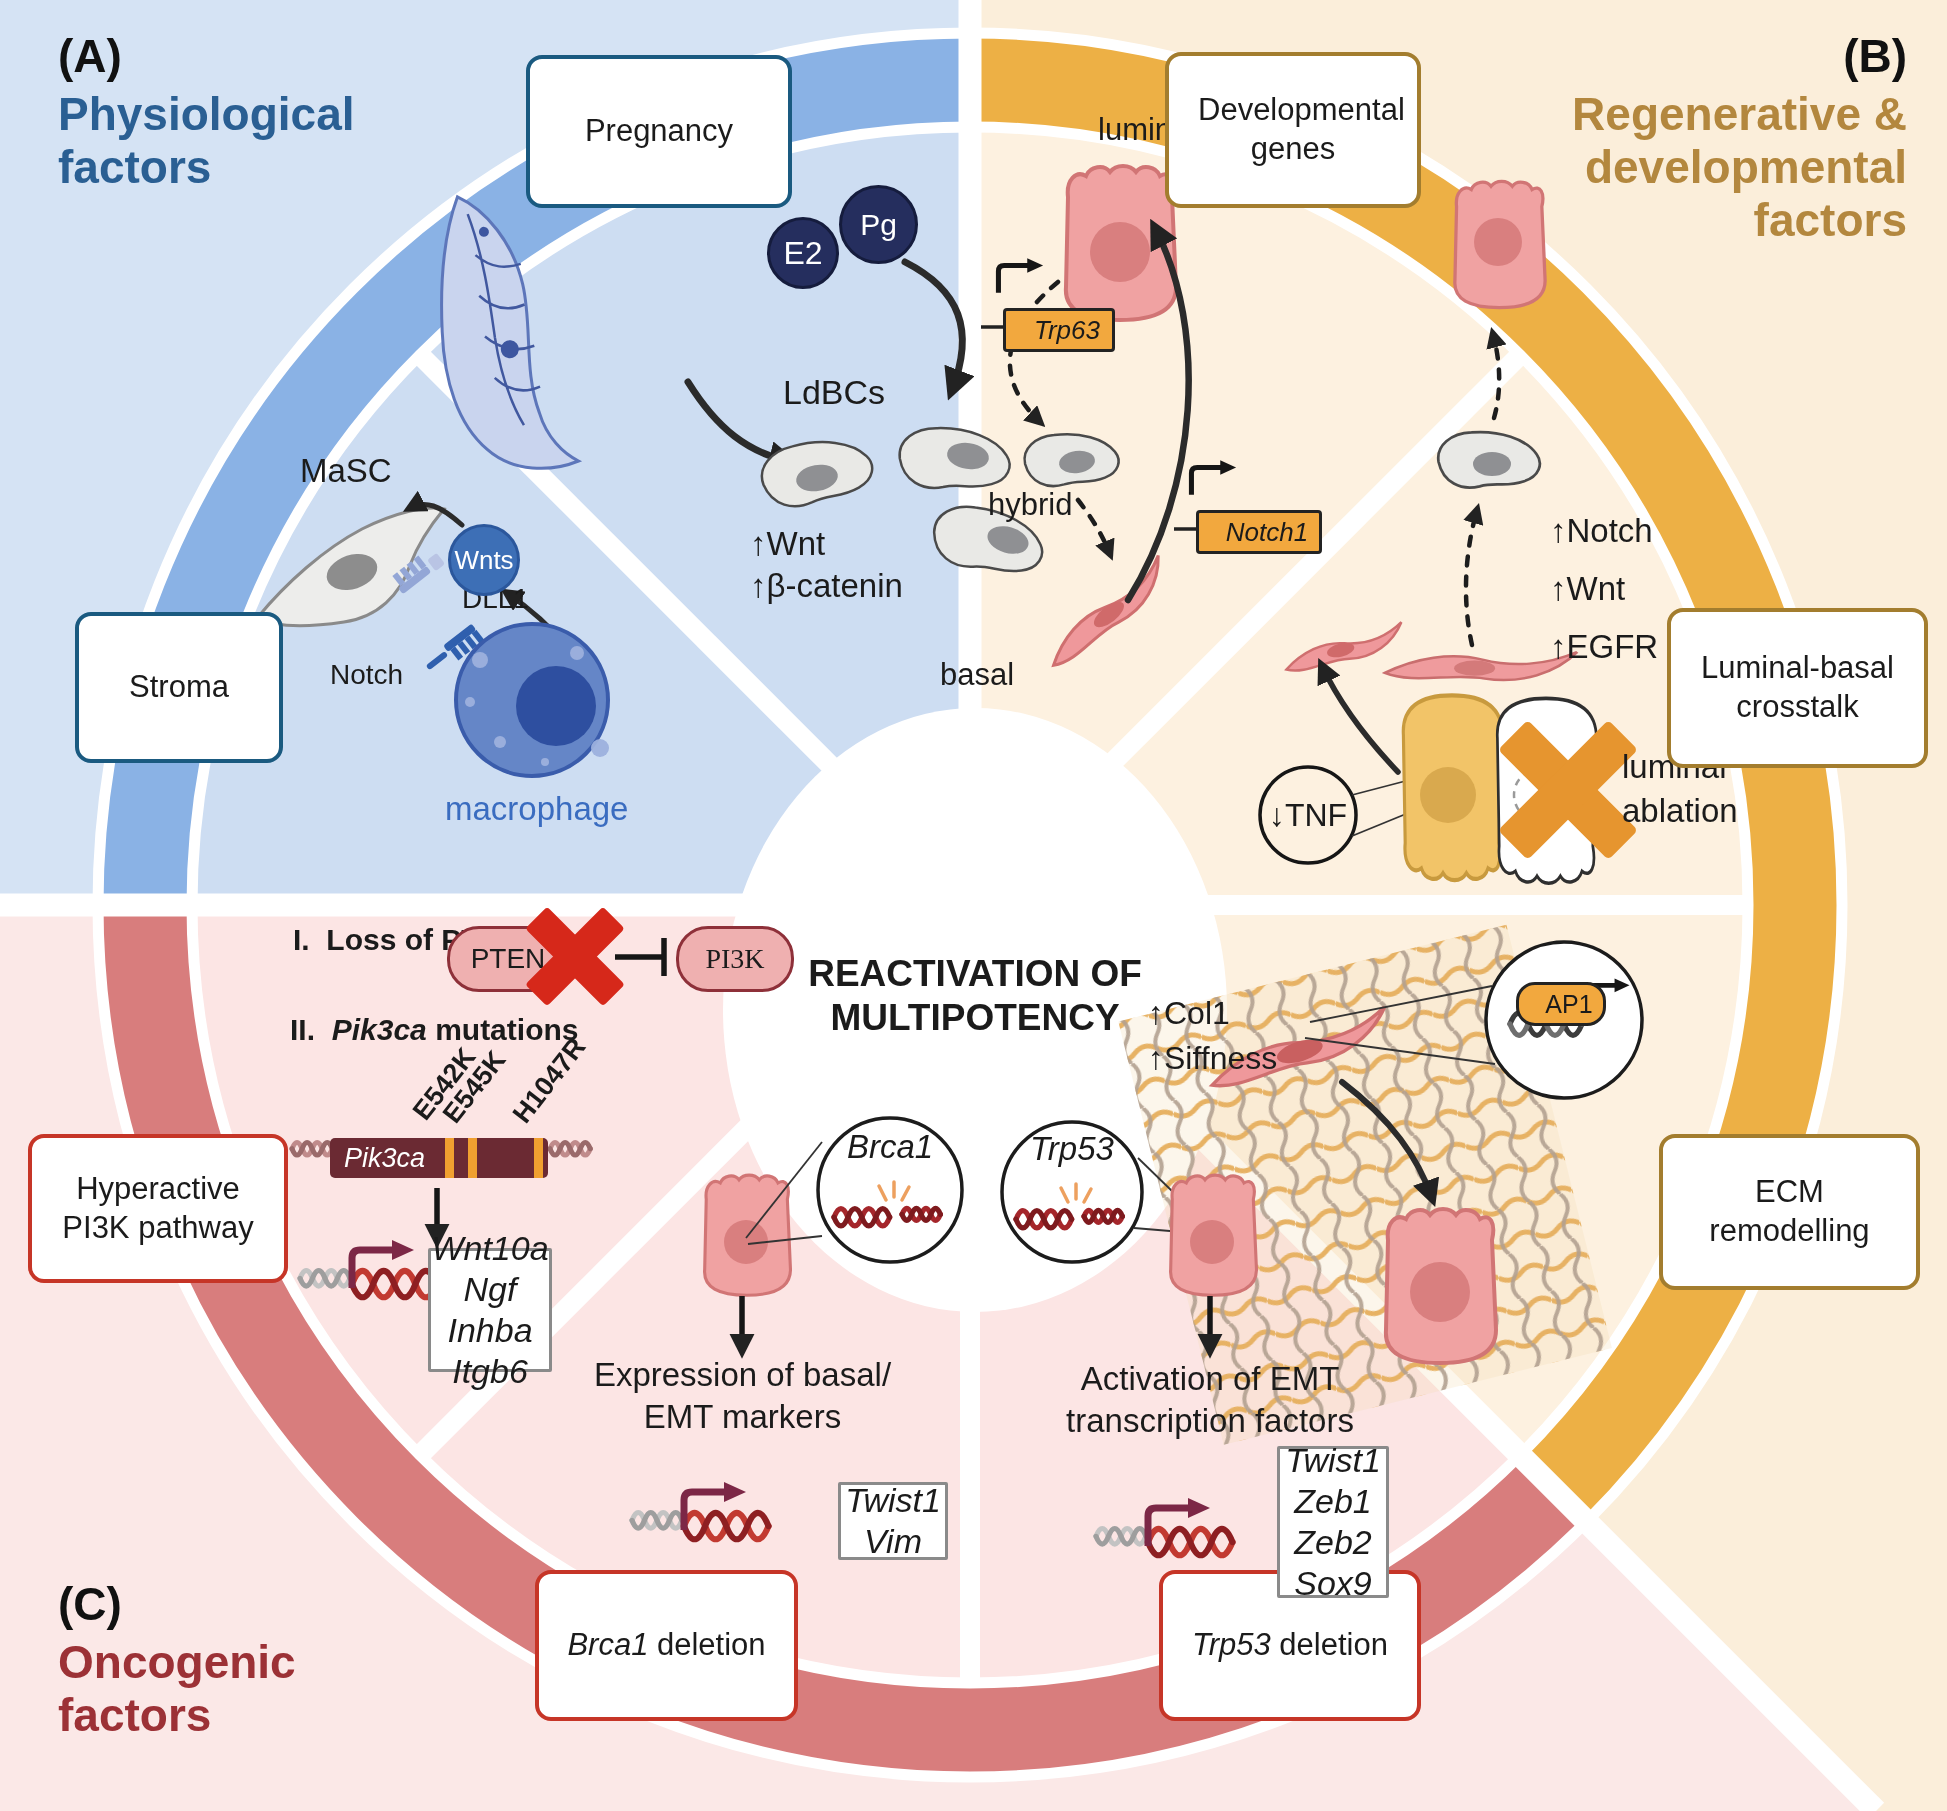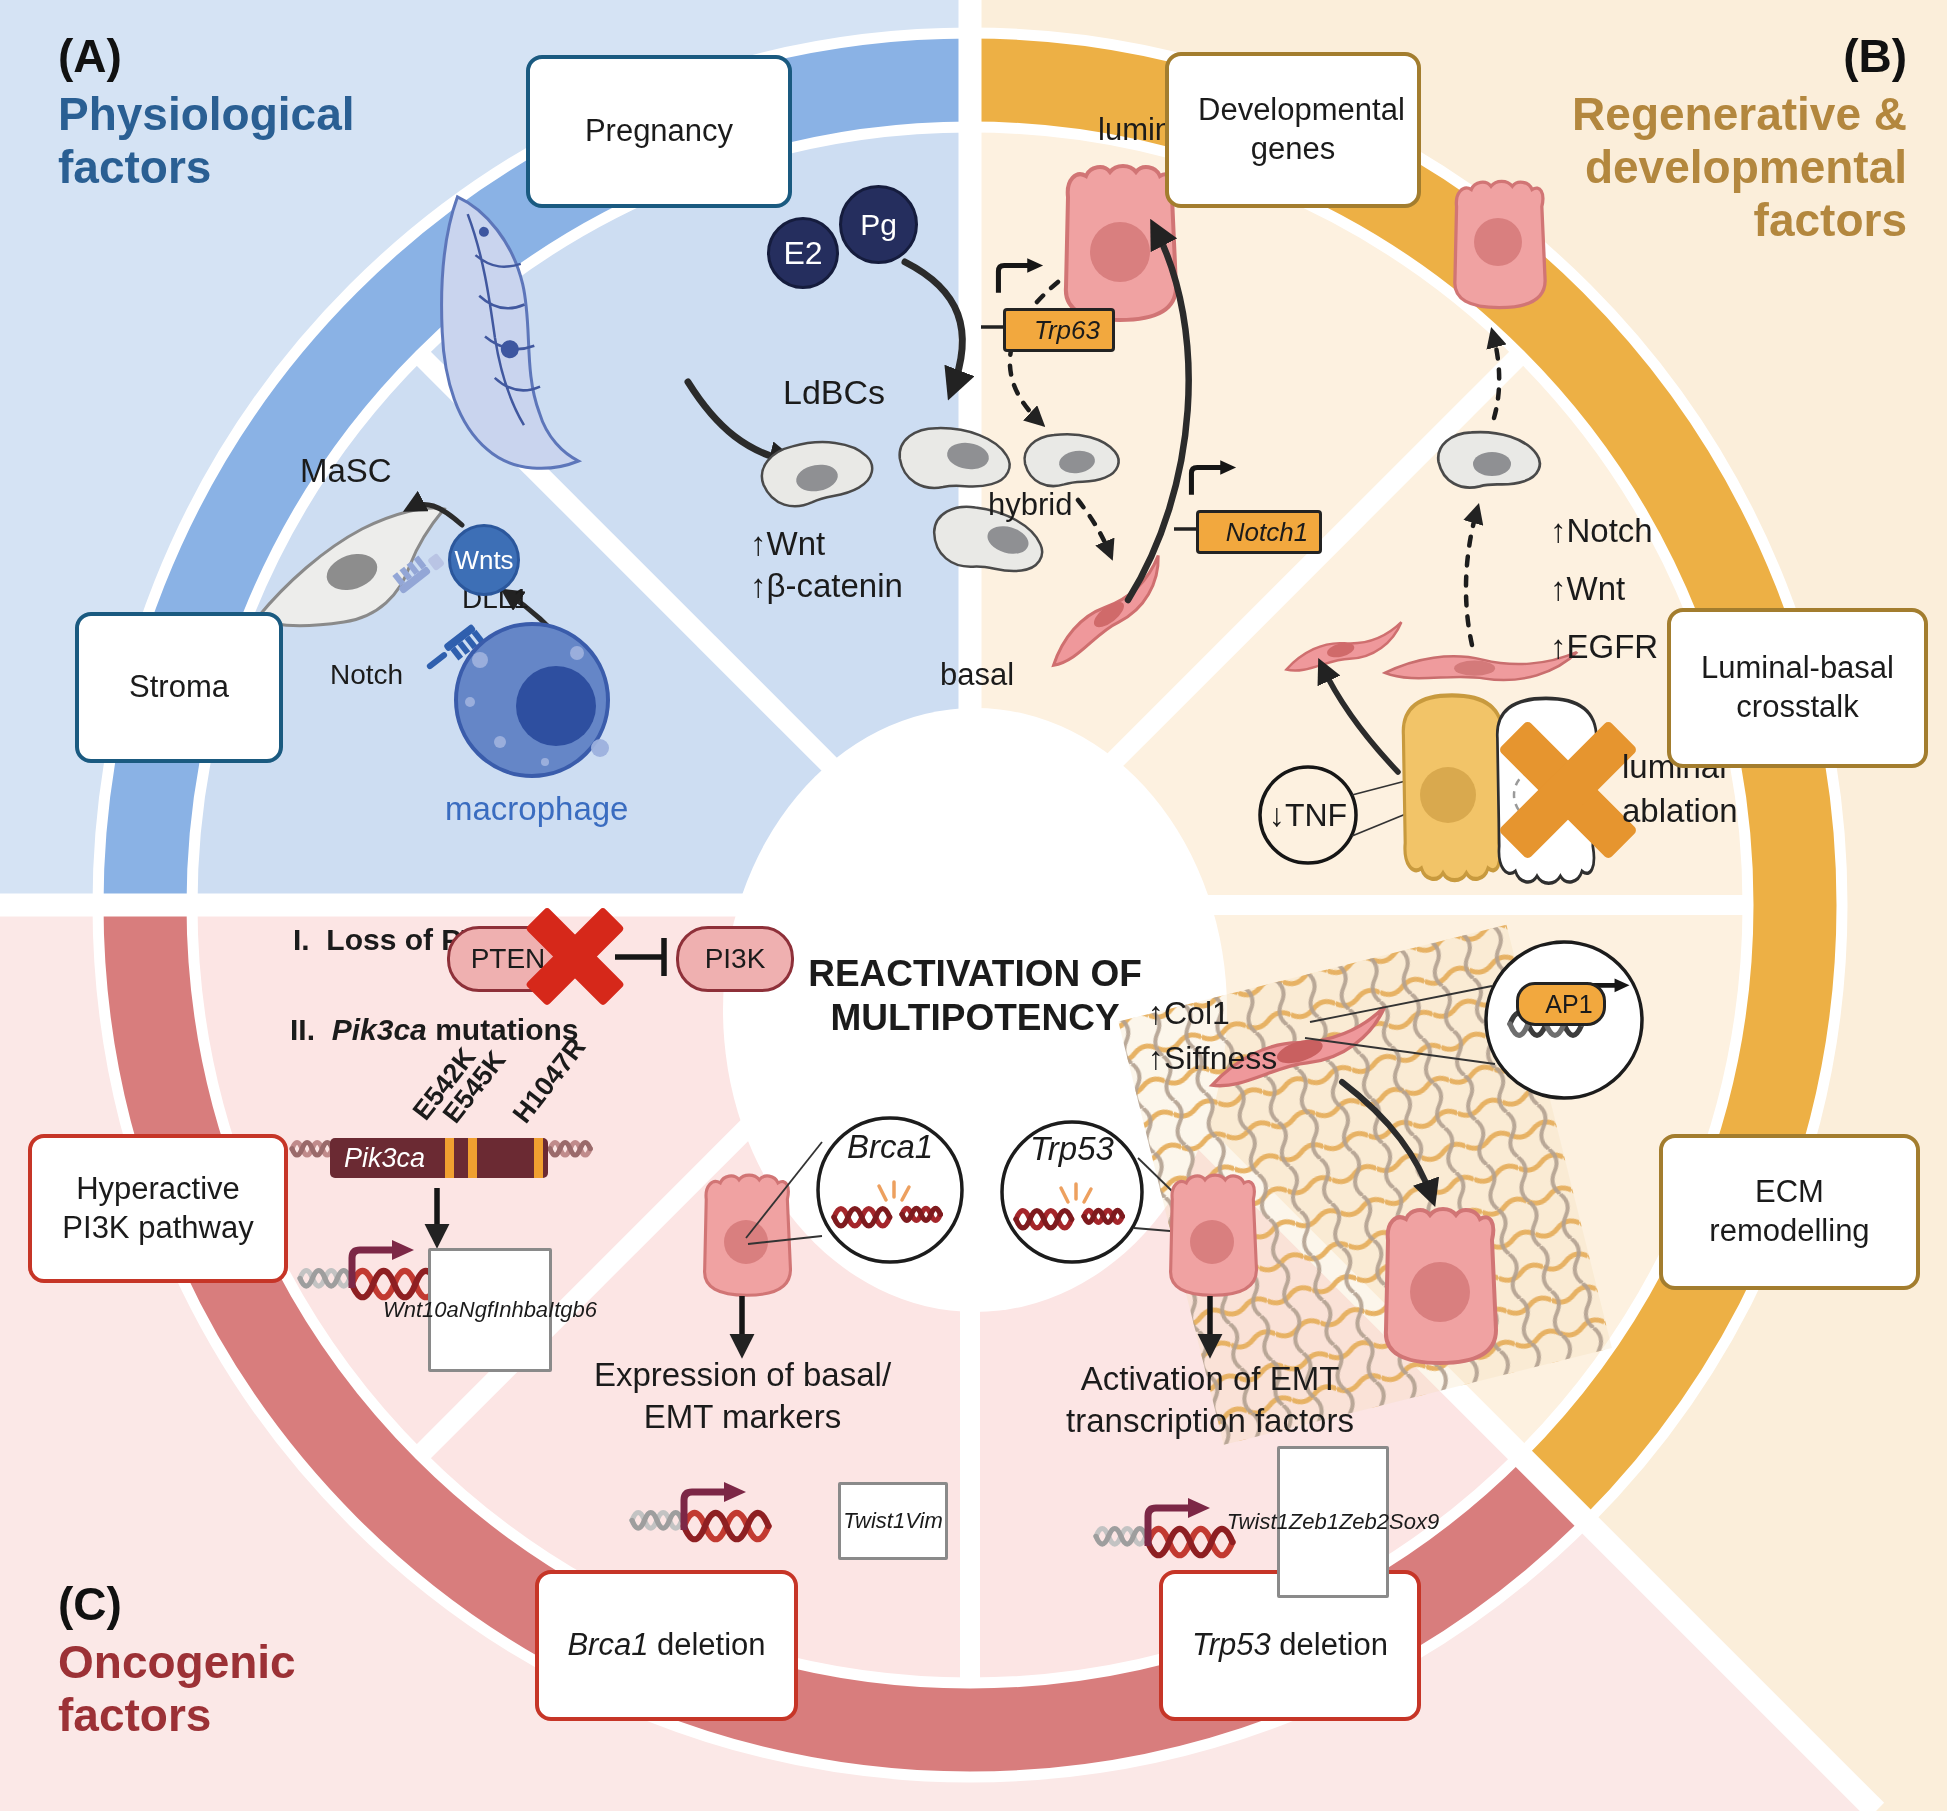--- a/index.html
+++ b/index.html
@@ -17,22 +17,22 @@
   .hd{font-weight:bold;font-size:46px;line-height:1.15;white-space:normal;}
   .circ{position:absolute;border-radius:50%;display:flex;align-items:center;
         justify-content:center;color:#fff;z-index:4;}
   .genebox{position:absolute;background:#f2a83e;border:3px solid #232323;
         border-radius:4px;display:flex;align-items:center;justify-content:center;
         font-style:italic;font-size:26px;z-index:4;padding-left:16px;}
   .pill{position:absolute;background:#efb0b0;border:3.5px solid #8e3039;
         border-radius:32px;display:flex;align-items:center;justify-content:center;
         font-size:28px;z-index:4;}
   .listbox{position:absolute;background:#fff;border:3px solid #8a8a8a;
-        display:flex;flex-direction:row;align-items:center;justify-content:center;
-        font-style:italic;font-size:22px;line-height:1.2;z-index:4;border-radius:2px;}
+        display:flex;flex-direction:column;align-items:center;justify-content:center;
+        font-style:italic;font-size:34px;line-height:1.2;z-index:4;border-radius:2px;}
   .lab33{font-size:33px;}
   .lab31{font-size:31px;}
   .rot{transform:rotate(-52deg);transform-origin:0 100%;font-size:27px;font-weight:600;}
   .xmark{position:absolute;z-index:5;}
   .xmark i{position:absolute;left:0;top:50%;width:100%;height:30%;
            background:#d6281a;border-radius:4px;margin-top:-15%;}
   .xmark i:first-child{transform:rotate(45deg);}
   .xmark i:last-child{transform:rotate(-45deg);}
   .bar{position:absolute;background:#6b2a33;border-radius:5px;color:#fff;
        font-style:italic;font-size:27px;z-index:4;}
@@ -370,21 +370,21 @@
   <div class="genebox" style="left:1516px;top:982px;width:68px;height:38px;border-radius:19px;font-style:normal;font-size:25px;">AP1</div>
 
   <div class="t" style="left:293px;top:922px;font-size:30px;font-weight:bold;">
     <span>I.</span>&nbsp;&nbsp;<span>Loss of PTEN</span>
   </div>
   <div class="pill" style="left:447px;top:926px;width:116px;height:60px;">PTEN</div>
   <div class="xmark" style="left:520px;top:905px;width:110px;height:104px;">
         <i></i>
         <i></i>
       </div>
-  <div class="pill" style="left:676px;top:926px;width:112px;height:60px;">PI3K</div>
+  <div class="pill" style="left:676px;top:926px;width:112px;height:60px;font-family:Liberation Serif, serif;">PI3K</div>
   <div class="t" style="left:290px;top:1012px;font-size:30px;font-weight:bold;">
     <span>II.</span>&nbsp;&nbsp;<i>Pik3ca</i>&nbsp;<span>mutations</span>
   </div>
   <div class="t rot" style="left:432px;top:1095px;">E542K</div>
   <div class="t rot" style="left:462px;top:1098px;">E545K</div>
   <div class="t rot" style="left:532px;top:1098px;">H1047R</div>
   <div class="bar" style="left:330px;top:1138px;width:218px;height:40px;line-height:40px;padding-left:14px;box-sizing:border-box;">
     <span>Pik3ca</span>
     <span class="stripe" style="left:115px;width:9px;"></span>
     <span class="stripe" style="left:138px;width:9px;"></span>

